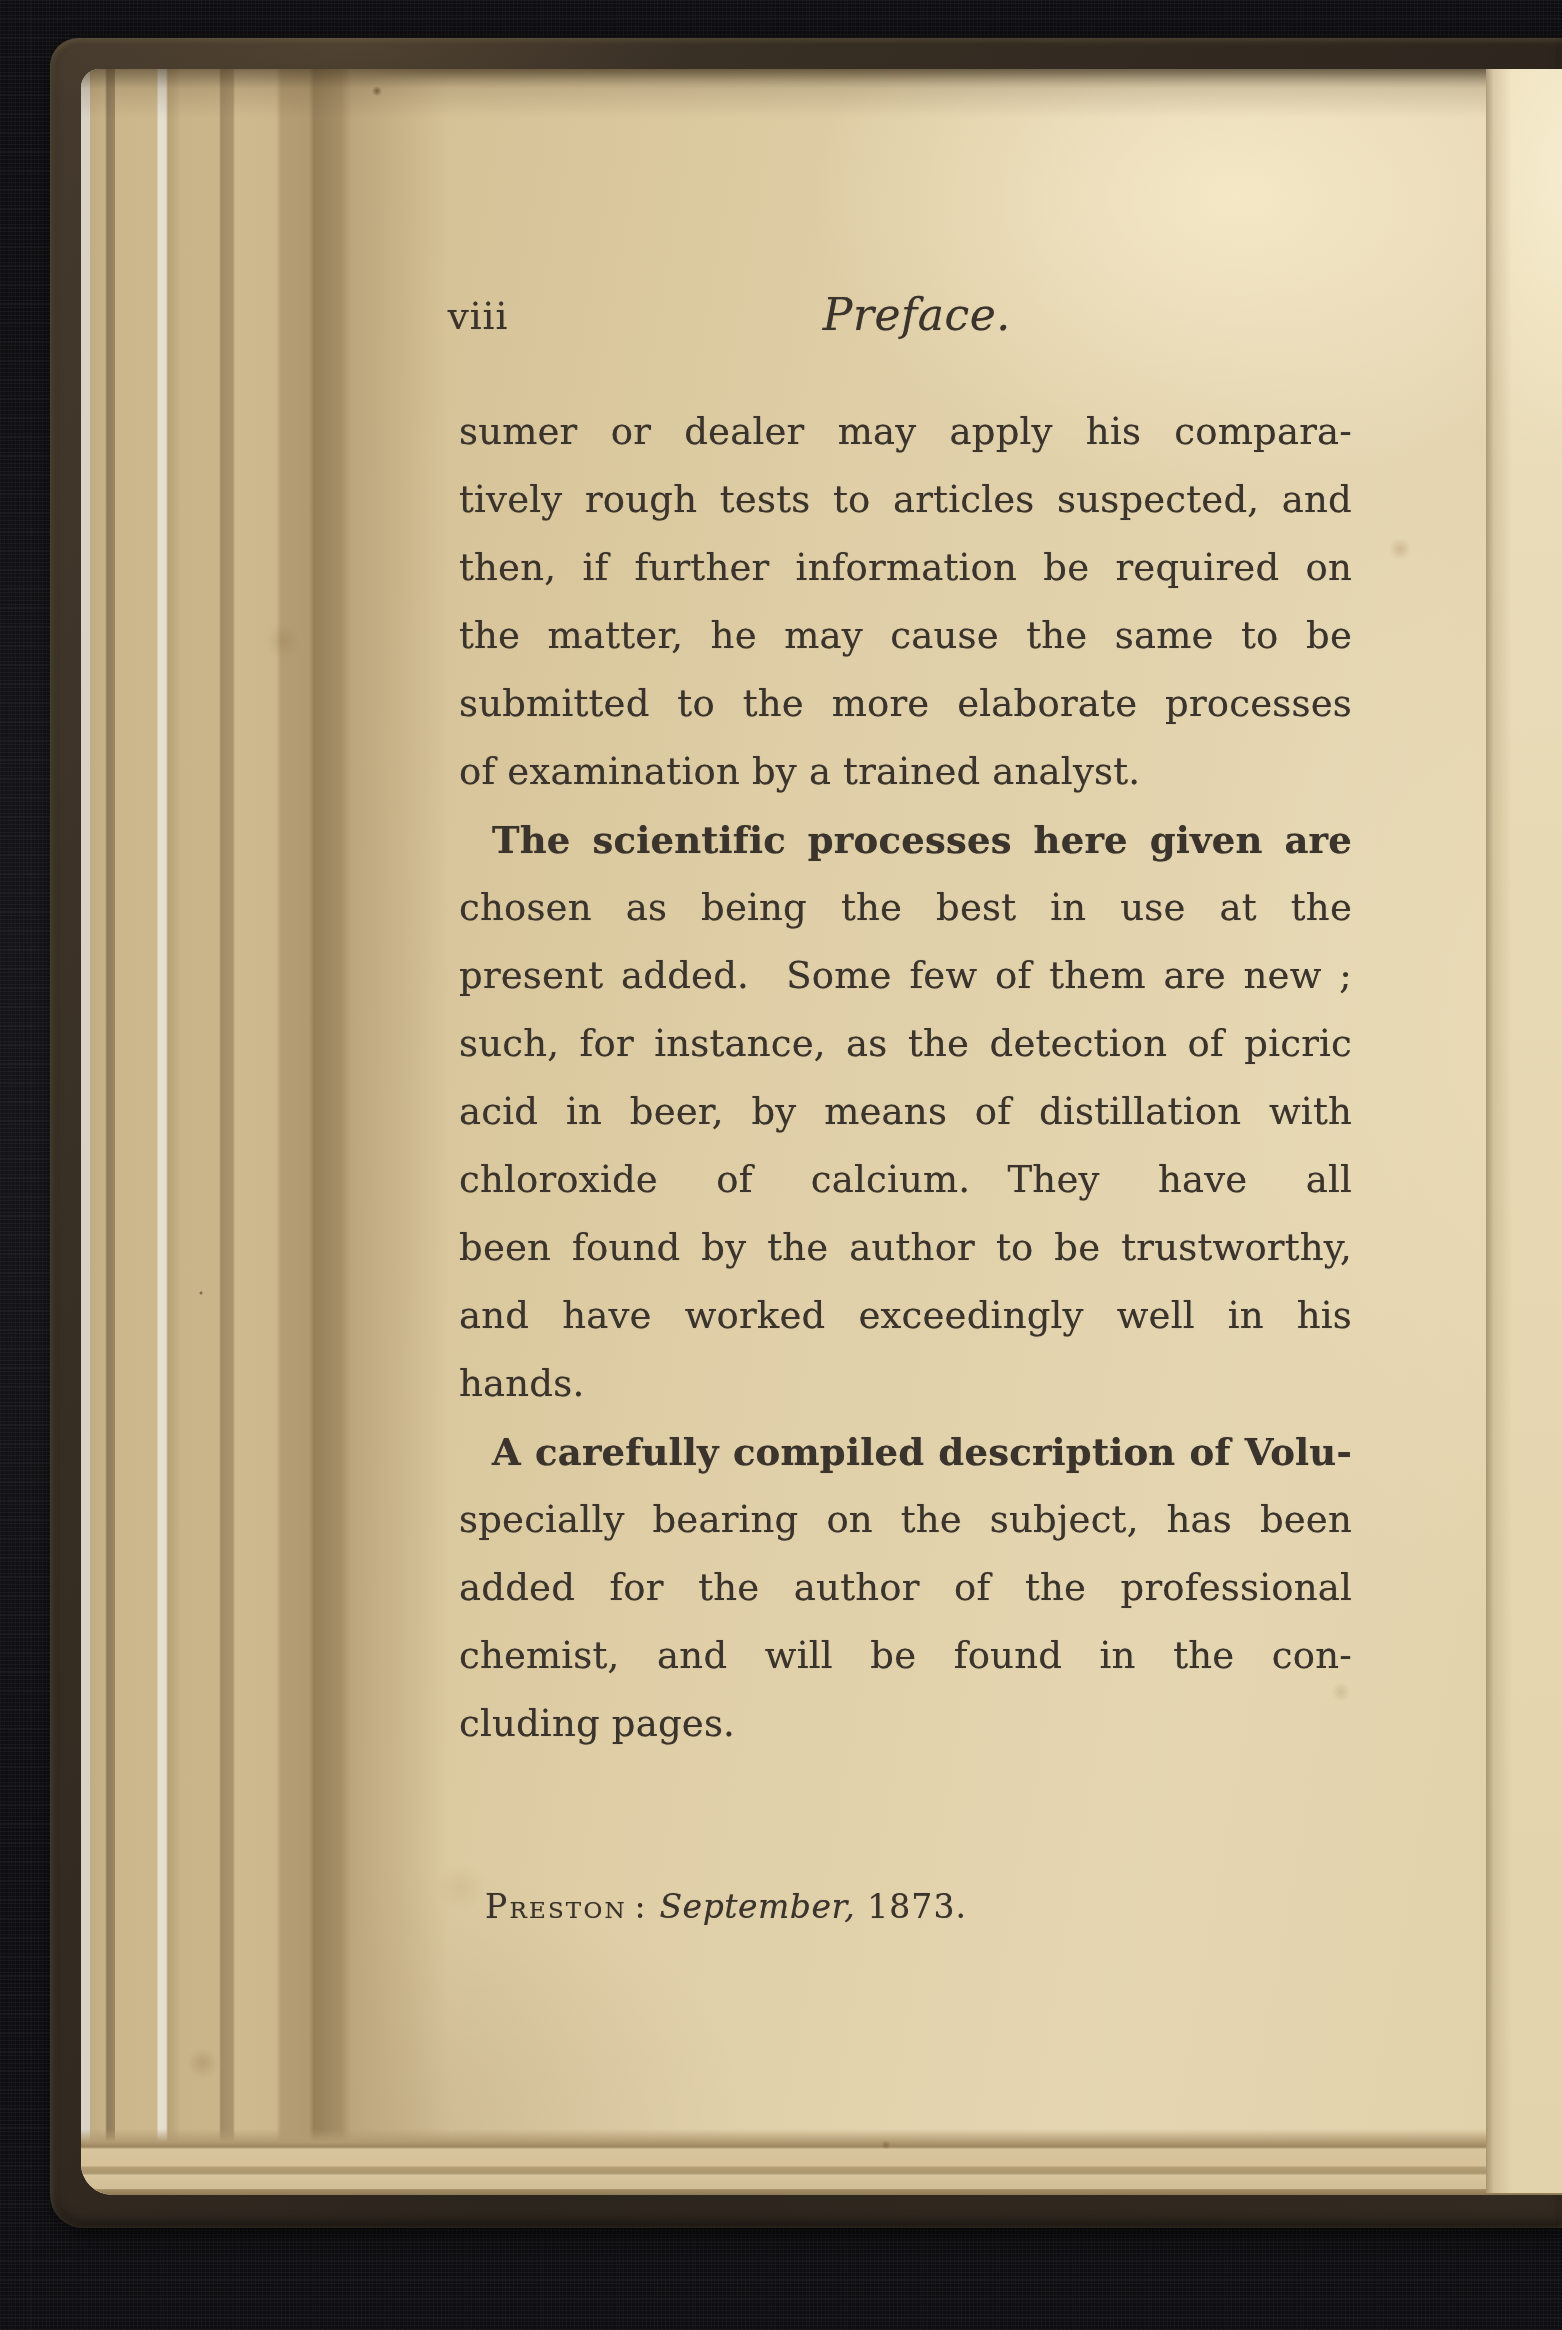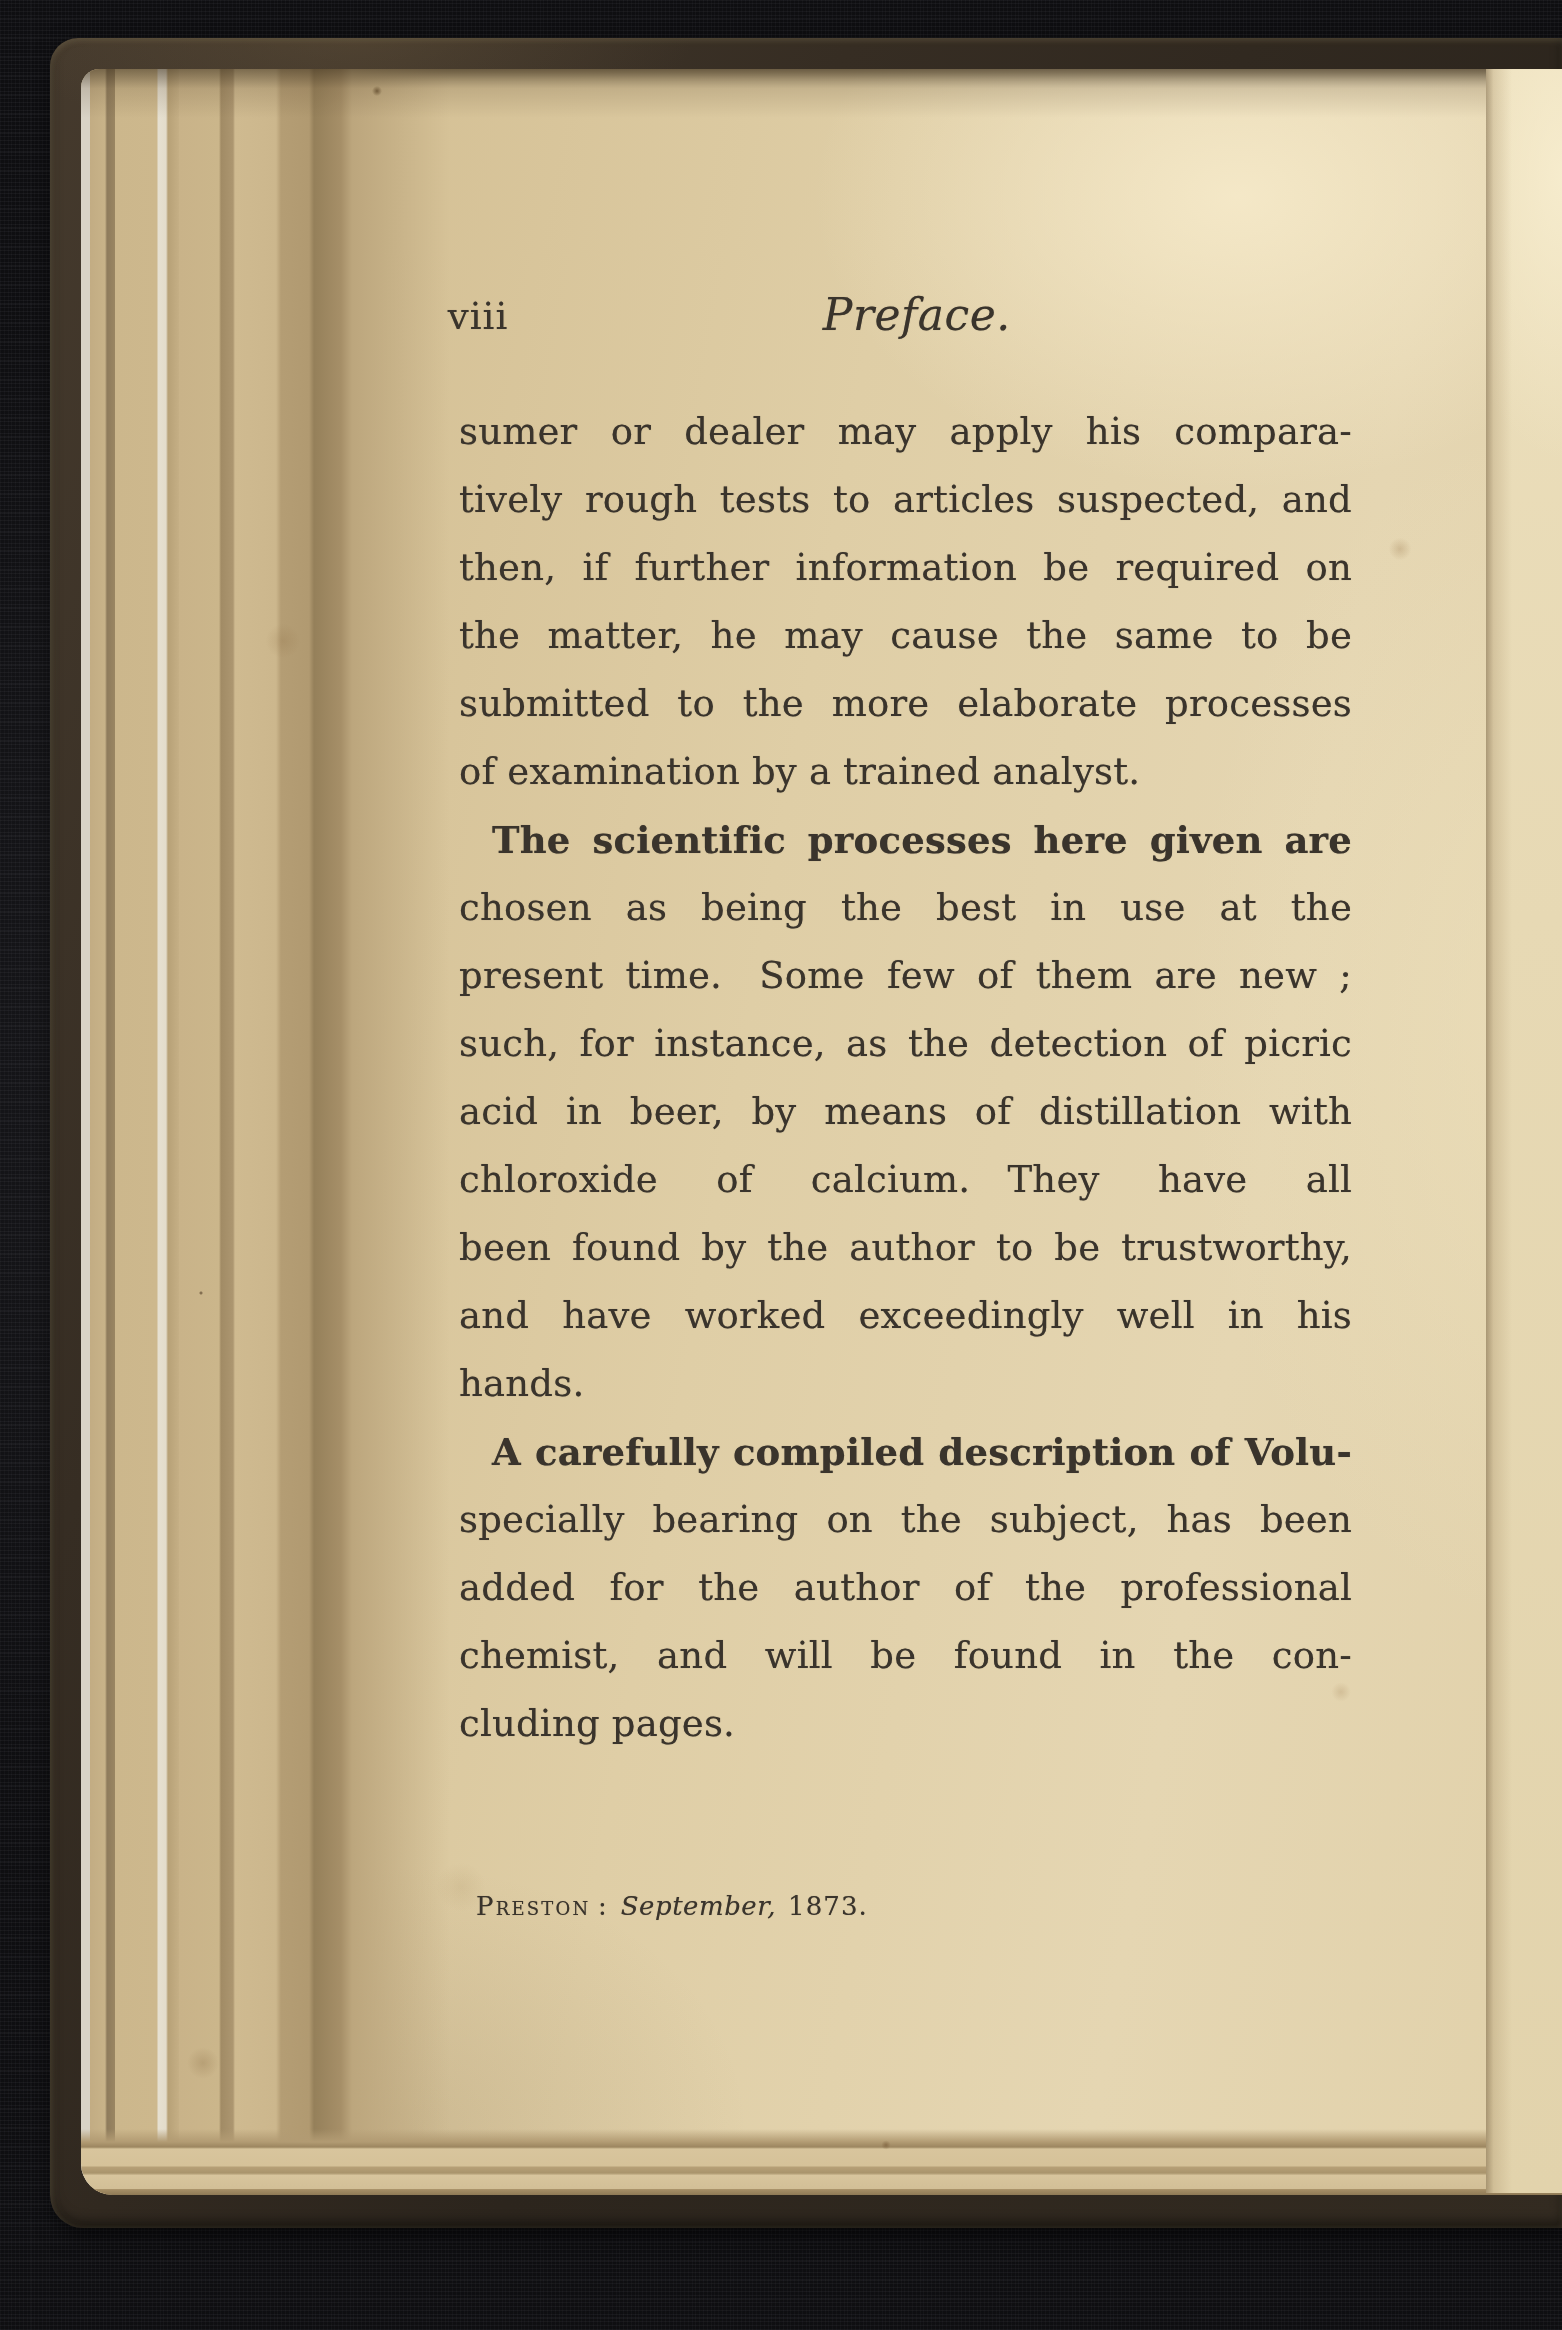--- a/index.html
+++ b/index.html
@@ -116,22 +116,22 @@
     font-style: italic; font-size: 44px; line-height: 60px; letter-spacing: 0.5px;
   }
   #body-text {
     position: absolute; top: 329px; left: 0; width: 100%;
     font-size: 37px; line-height: 68px; letter-spacing: 0.2px; margin-left: 20px;
   }
   .para .line { text-align: justify; text-align-last: justify; }
   .para .line:last-child { text-align-last: left; }
   .para.indent .line:first-child { text-indent: 33px; font-weight: bold; }
   #imprint {
-    position: absolute; top: 1813px; left: 37px;
-    font-size: 26px; line-height: 49px; white-space: nowrap;
+    position: absolute; top: 1813px; left: 46px;
+    font-size: 33px; line-height: 49px; white-space: nowrap;
   }
   #imprint-place { font-variant: small-caps; letter-spacing: 2.2px; }
   #imprint-sep { margin: 0 14px 0 7.6px; }
   #imprint-month { font-style: italic; letter-spacing: 0.5px; }
   #imprint-year { margin-left: 12px; letter-spacing: 1.1px; }
 </style>
 </head>
 <body>
 
 <div id="scene">
@@ -154,21 +154,21 @@
             <div class="line">sumer or dealer may apply his compara-</div>
             <div class="line">tively rough tests to articles suspected, and</div>
             <div class="line">then, if further information be required on</div>
             <div class="line">the matter, he may cause the same to be</div>
             <div class="line">submitted to the more elaborate processes</div>
             <div class="line">of examination by a trained analyst.</div>
           </div>
         <div class="para indent">
             <div class="line">The scientific processes here given are</div>
             <div class="line">chosen as being the best in use at the</div>
-            <div class="line">present time. Some few of them are new ;</div>
+            <div class="line">present added. Some few of them are new ;</div>
             <div class="line">such, for instance, as the detection of picric</div>
             <div class="line">acid in beer, by means of distillation with</div>
             <div class="line">chloroxide of calcium. They have all</div>
             <div class="line">been found by the author to be trustworthy,</div>
             <div class="line">and have worked exceedingly well in his</div>
             <div class="line">hands.</div>
           </div>
         <div class="para indent">
             <div class="line">A carefully compiled description of Volu-</div>
             <div class="line">specially bearing on the subject, has been</div>

